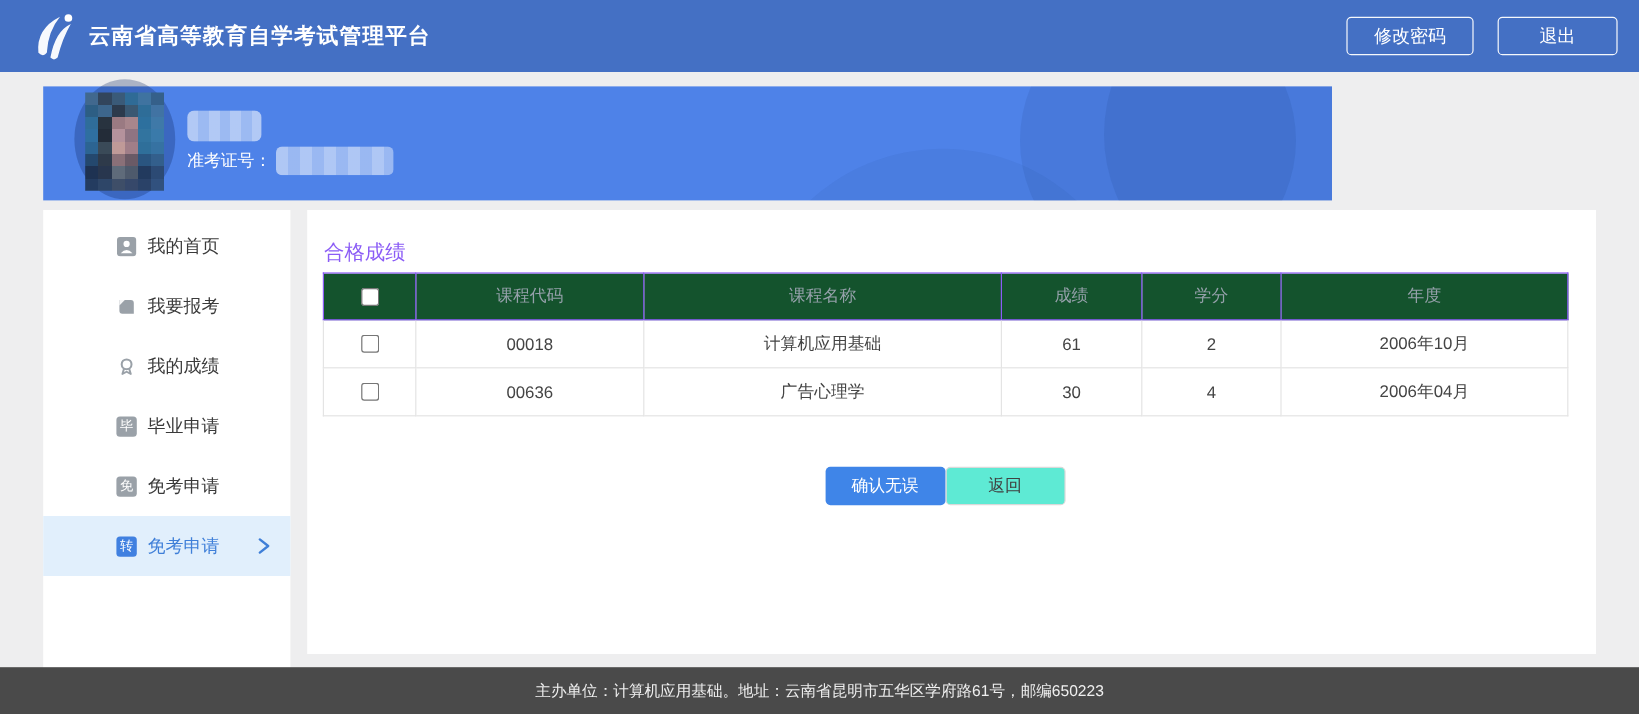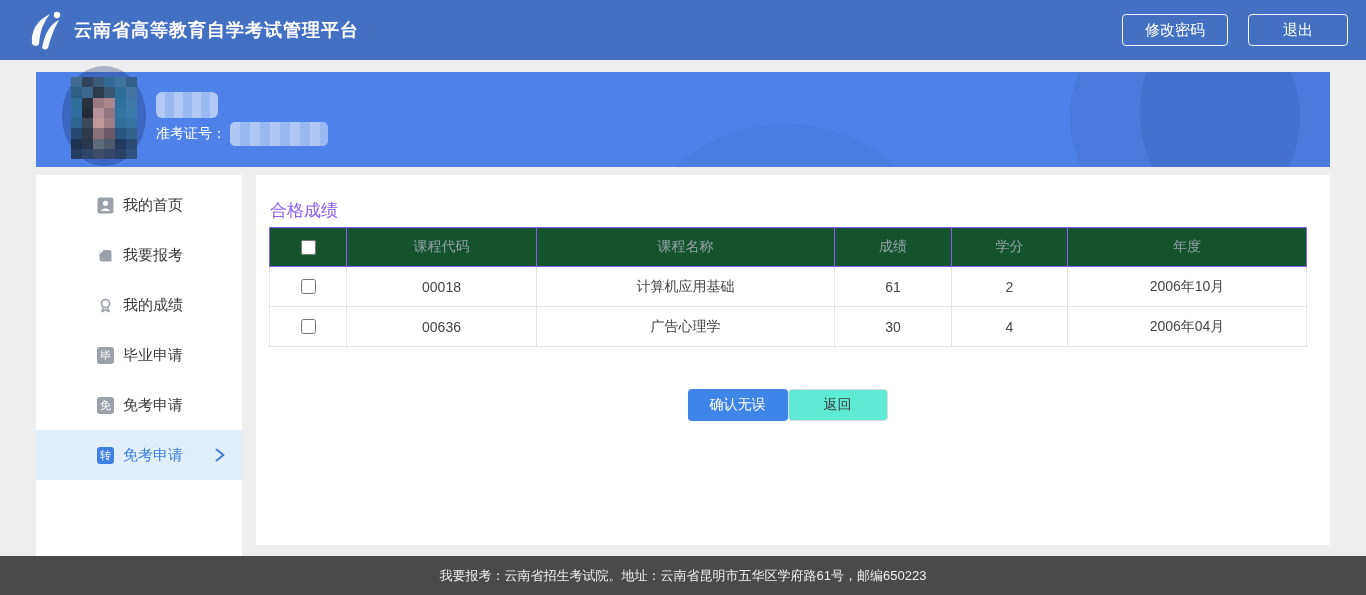--- a/index.html
+++ b/index.html
@@ -10,21 +10,21 @@
   .header{position:absolute;left:0;top:0;width:1366px;height:60px;background:#4470c4;
     display:flex;align-items:center;padding:0 16px;z-index:5;}
   .logo{width:40px;height:44px;margin-left:10px;flex:0 0 auto;}
   .header-title{color:#ffffff;font-size:18px;font-weight:bold;margin-left:8px;letter-spacing:1px;}
   .header-actions{margin-left:auto;display:flex;gap:20px;margin-right:2px;font-family:Liberation Serif, serif;}
   .header-btn{height:32px;min-width:100px;padding:0 22px;background:transparent;
     border:1px solid rgba(255,255,255,.95);border-radius:4px;color:#ffffff;font-size:15px;
     font-family:inherit;cursor:pointer;}
 
   
-  .banner{position:absolute;left:36px;top:72px;width:1294px;height:95px;background:#4e82e8;
+  .banner{position:absolute;left:36px;top:72px;width:1074px;height:95px;background:#4e82e8;
     overflow:hidden;}
   .deco-circle{position:absolute;border-radius:50%;background:rgba(22,48,110,0.10);}
   .deco-a{width:230px;height:230px;right:30px;top:-70px;}
   .deco-b{width:260px;height:260px;right:-70px;top:-90px;}
   .deco-c{width:330px;height:330px;left:585px;top:52px;background:rgba(22,48,110,0.06);}
   .avatar-wrap{position:absolute;left:0;top:0;z-index:6;}
   .avatar-halo{position:absolute;left:62px;top:66px;width:84px;height:100px;border-radius:50%;
     background:rgba(18,42,100,0.30);}
   .avatar-photo{position:absolute;left:71px;top:77px;width:66px;height:82px;}
   .banner-name-blur{position:absolute;left:120px;top:20px;width:62px;height:26px;border-radius:6px;
@@ -229,14 +229,14 @@
     </tbody>
   </table>
 
   <div class="btn-row">
     <button class="btn btn-primary">确认无误</button>
     <button class="btn btn-ghost">返回</button>
   </div>
 </div>
 
 <div class="footer">
-  <span>我要报考：云南省招生考试院。地址：云南省昆明市五华区学府路61号，邮编650223</span>
+  <span>主办单位：计算机应用基础。地址：云南省昆明市五华区学府路61号，邮编650223</span>
 </div>
 
 </body></html>

